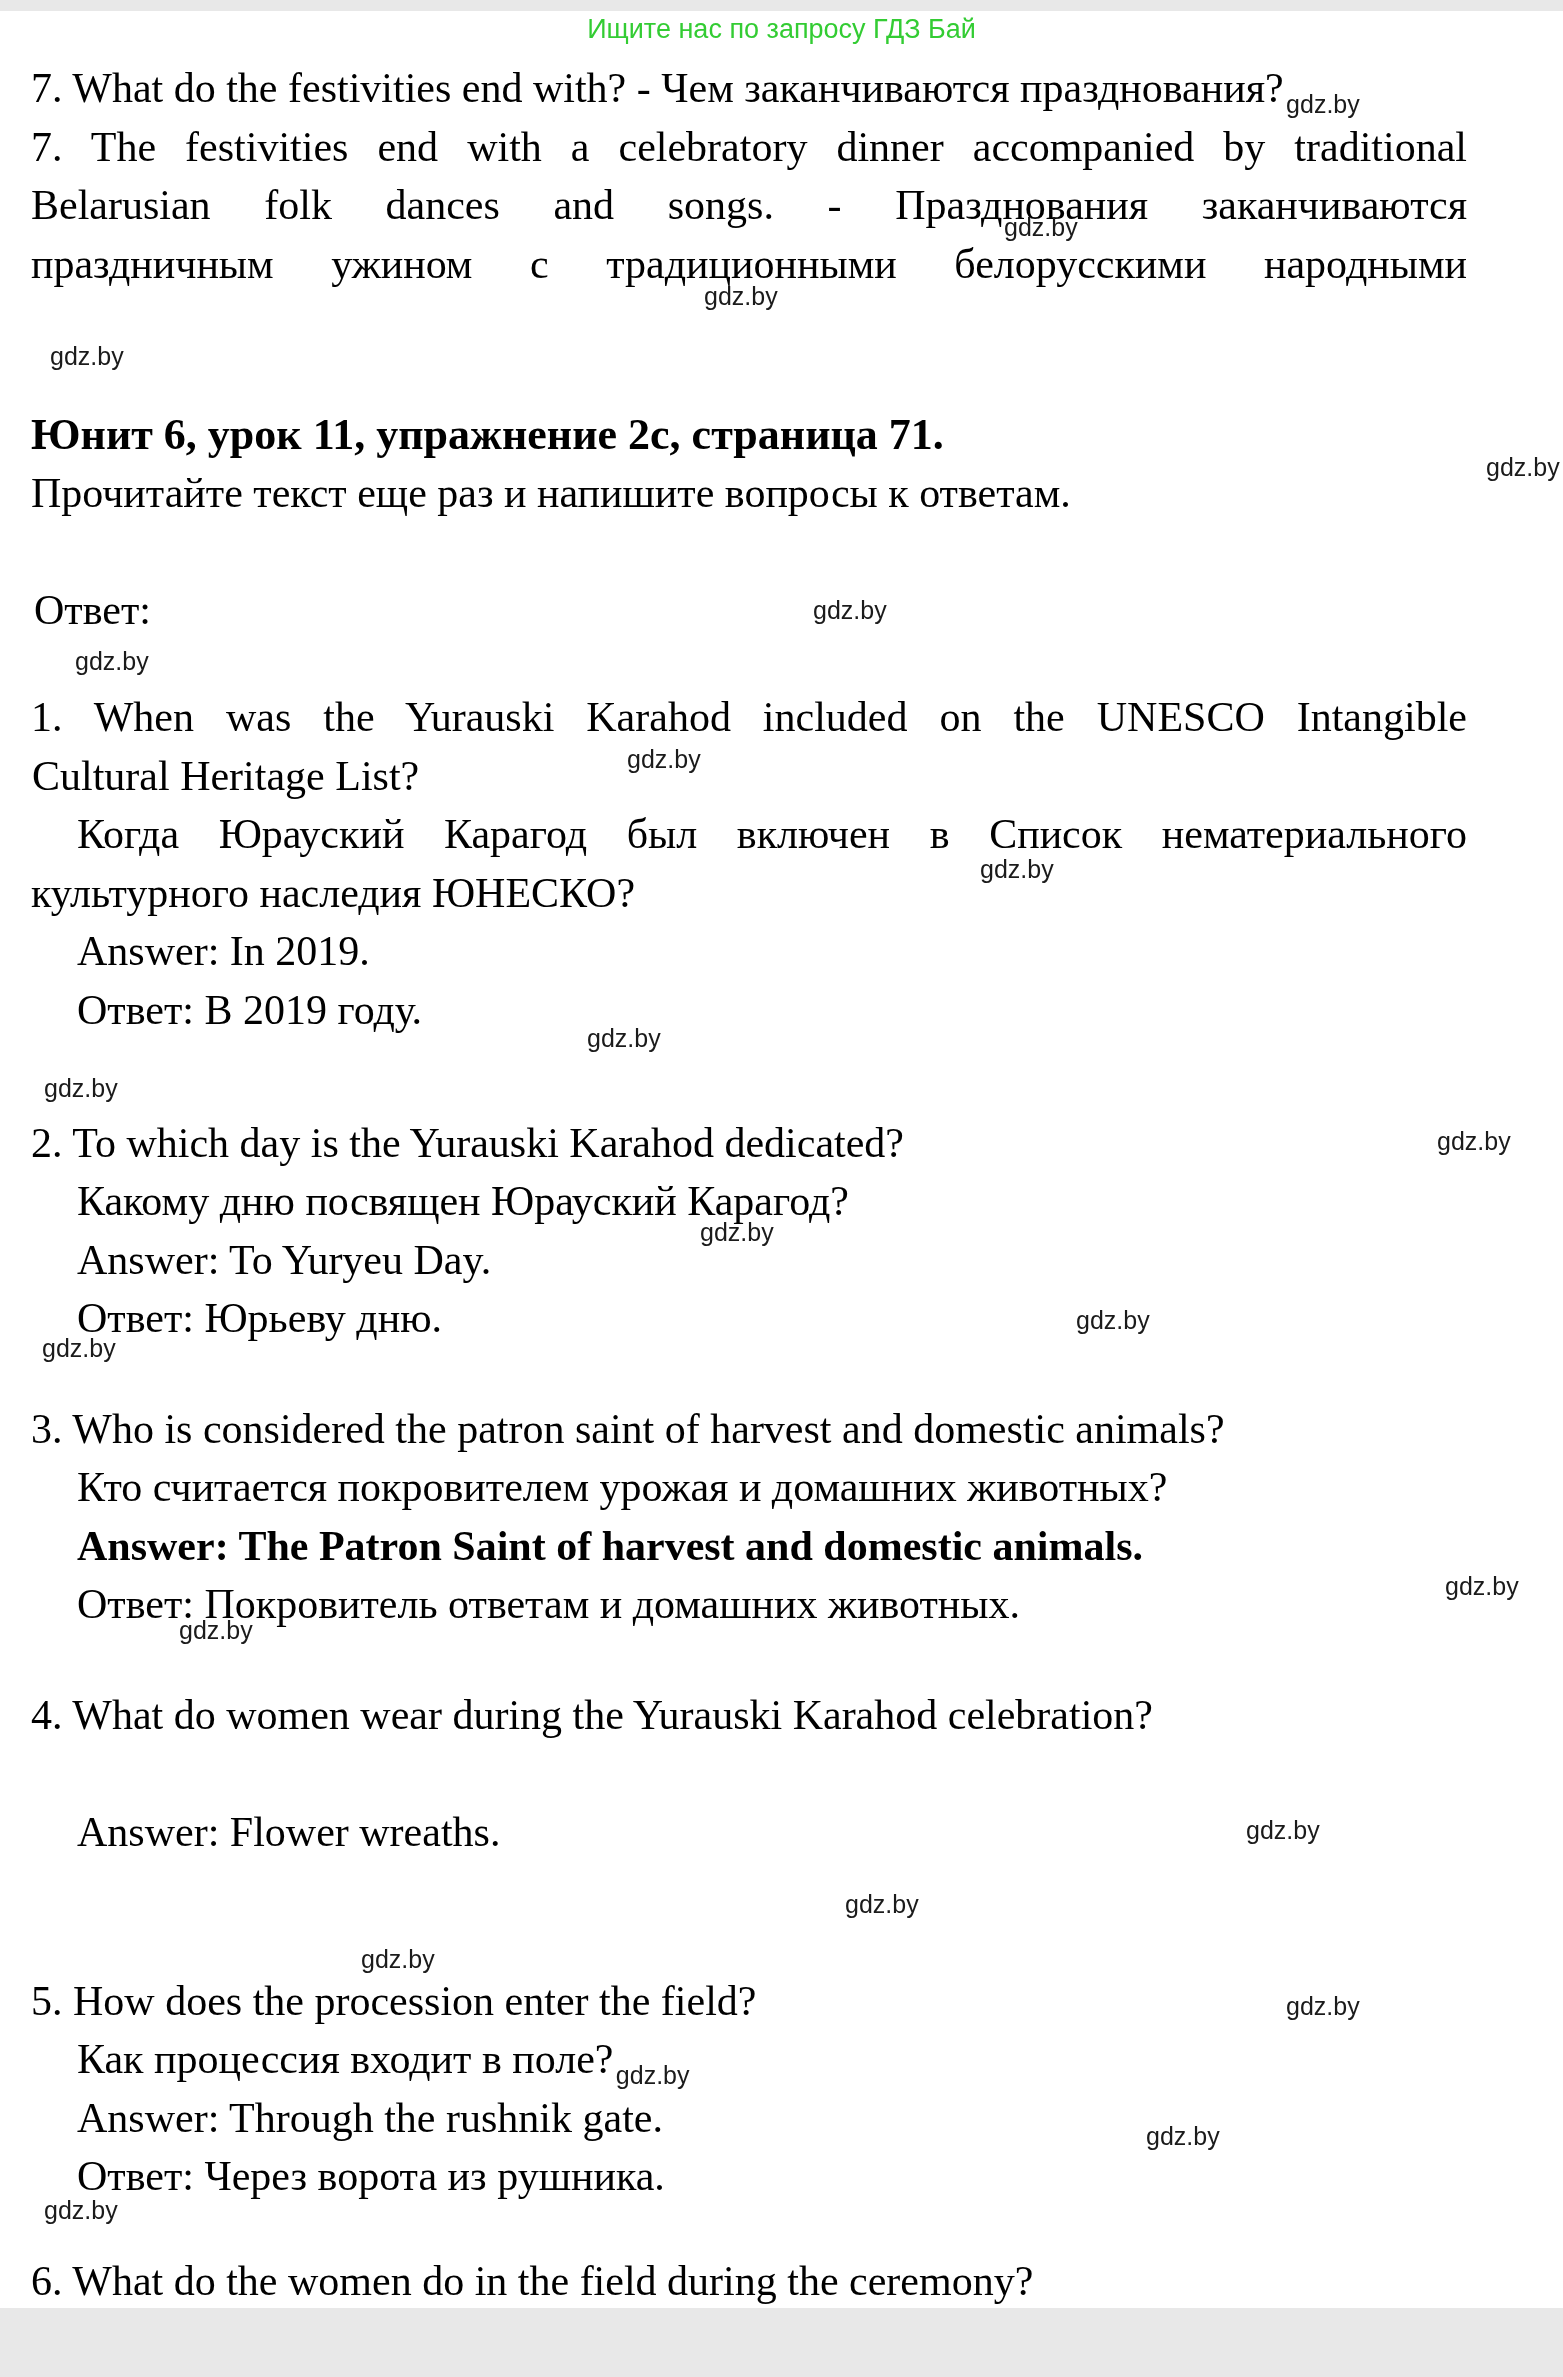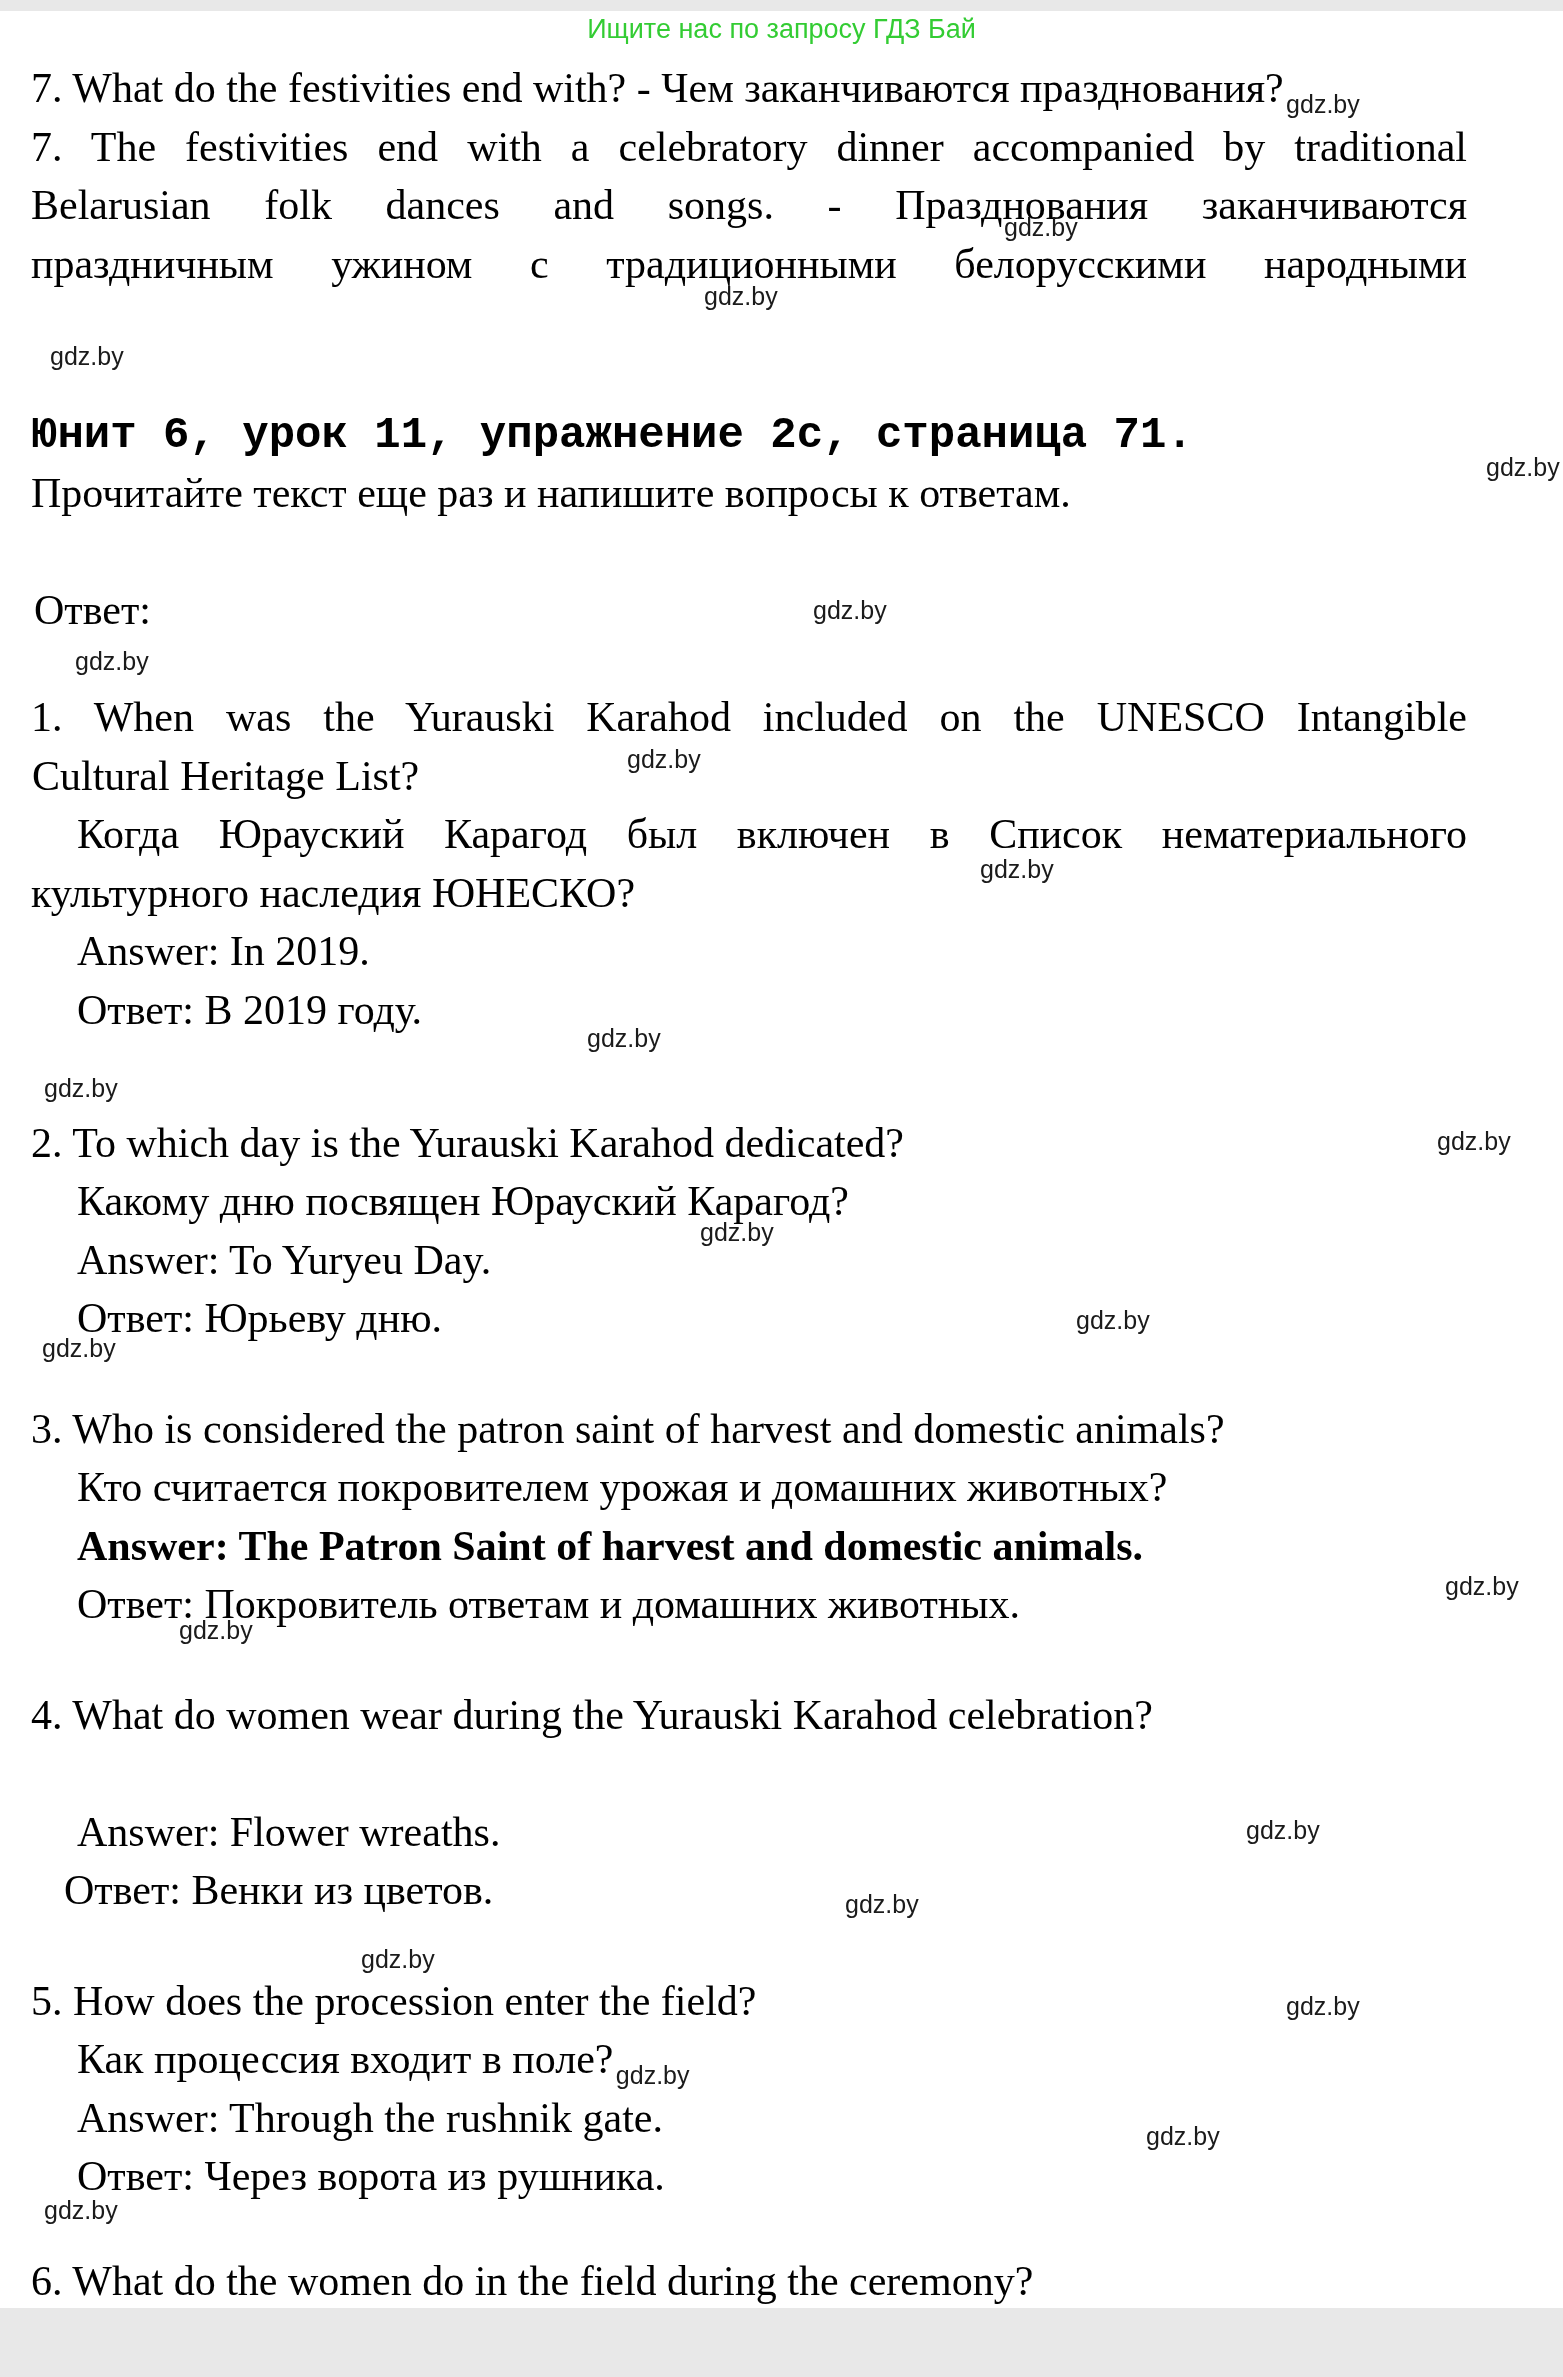--- a/index.html
+++ b/index.html
@@ -27,21 +27,20 @@
   }
   .j{
     white-space:normal;
     right:96px;
     text-align:justify;
     text-align-last:justify;
   }
   .b{
     font-weight:bold;
     font-size:44px;
-    font-family:Liberation Mono, monospace;
   }
   .wm{
     position:absolute;
     font-family:"Liberation Sans","DejaVu Sans",sans-serif;
     font-size:25px;line-height:27px;
     color:var(--wm-color,#1b1b1b);
     white-space:nowrap;
   }
   .wmi{
     font-family:"Liberation Sans","DejaVu Sans",sans-serif;
@@ -86,21 +85,20 @@
   <div class="ln" style="top:1225px;left:77px;">Answer: To Yuryeu Day.</div>
   <div class="ln" style="top:1283px;left:77px;">Ответ: Юрьеву дню.</div>
 
   <div class="ln" style="top:1394px;left:31px;">3. Who is considered the patron saint of harvest and domestic animals?</div>
   <div class="ln" style="top:1452px;left:77px;">Кто считается покровителем урожая и домашних животных?</div>
   <div class="ln" style="top:1511px;left:77px;font-weight:bold;">Answer: The Patron Saint of harvest and domestic animals.</div>
   <div class="ln" style="top:1569px;left:77px;">Ответ: Покровитель ответам и домашних животных.</div>
 
   <div class="ln" style="top:1680px;left:31px;">4. What do women wear during the Yurauski Karahod celebration?</div>
   <div class="ln" style="top:1797px;left:77px;">Answer: Flower wreaths.</div>
-  <div class="ln" style="top:1855px;left:64px;">Ответ: Венки из цветов.</div>
 
   <div class="ln" style="top:1966px;left:31px;">5. How does the procession enter the field?</div>
   <div class="ln" style="top:2024px;left:77px;"><span>Как процессия входит в поле?</span><span class="wmi">gdz.by</span></div>
   <div class="ln" style="top:2083px;left:77px;">Answer: Through the rushnik gate.</div>
   <div class="ln" style="top:2141px;left:77px;">Ответ: Через ворота из рушника.</div>
 
   <div class="ln" style="top:2246px;left:31px;">6. What do the women do in the field during the ceremony?</div>
 
   <span class="wm" style="left:1004px;top:203px;">gdz.by</span>
   <span class="wm" style="left:704px;top:272px;">gdz.by</span>

